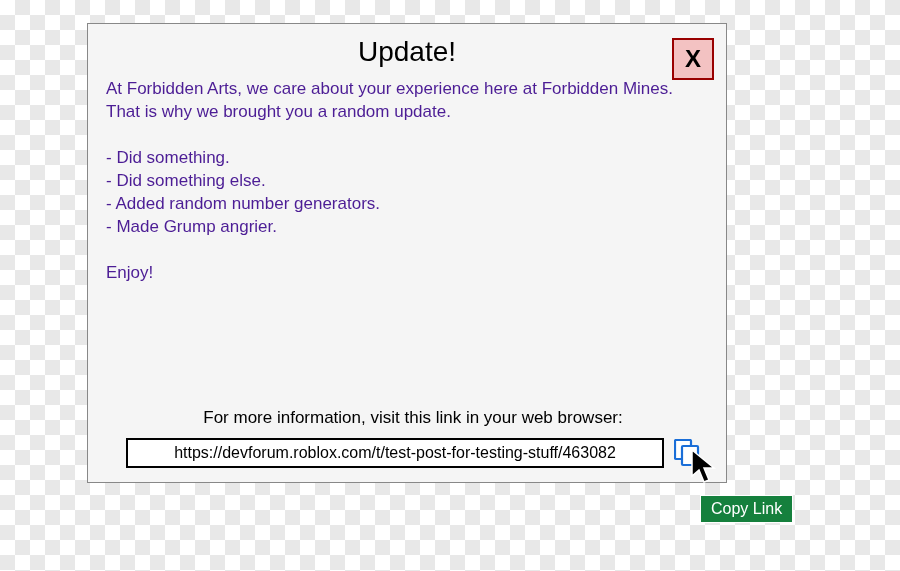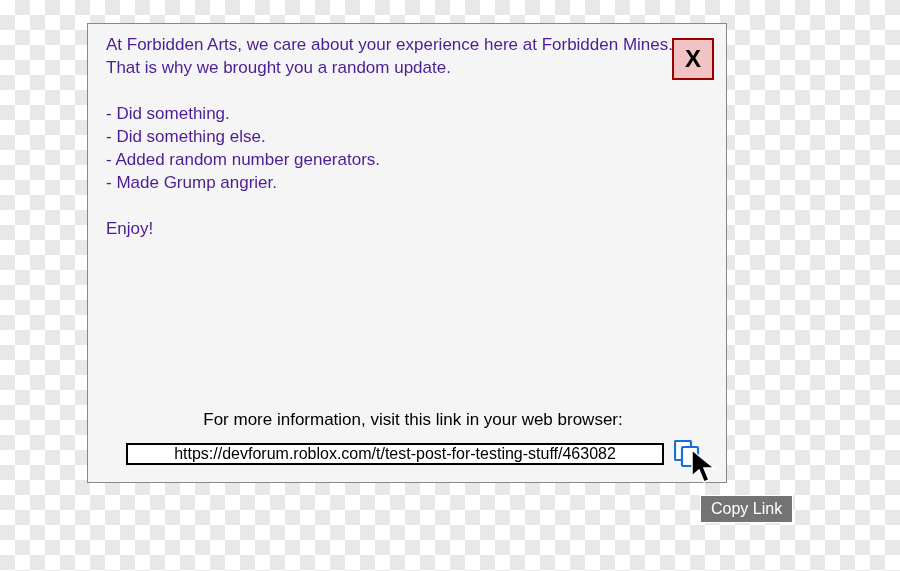--- a/index.html
+++ b/index.html
@@ -70,21 +70,21 @@
       margin-bottom: 10px;
     }
     .link-row {
       display: flex;
       align-items: center;
       gap: 10px;
       padding: 0 8px;
     }
     .link-field {
       flex: 1;
-      height: 22px;
+      height: 30px;
       border: 2px solid #000;
       background: #fff;
       font-size: 16px;
       text-align: center;
       padding: 0 6px;
       font-family: Arial, Helvetica, sans-serif;
     }
     .copy-icon {
       width: 26px;
       height: 28px;
@@ -97,34 +97,35 @@
       left: 690px;
       top: 448px;
       width: 28px;
       height: 38px;
       pointer-events: none;
     }
     .tooltip {
       position: absolute;
       left: 700px;
       top: 495px;
-      background: #737373;
+      background: #15803d;
       color: #fff;
       border: 1px solid #fff;
       font-size: 16px;
       padding: 4px 10px;
     }
   </style>
 </head>
 <body>
 
 <div class="dialog">
   <div class="close-btn">
     <span>X</span>
   </div>
+  <h1 class="title">Update!</h1>
   <div class="body-text">At Forbidden Arts, we care about your experience here at Forbidden Mines.
 That is why we brought you a random update.
 
 - Did something.
 - Did something else.
 - Added random number generators.
 - Made Grump angrier.
 
 Enjoy!</div>
 

